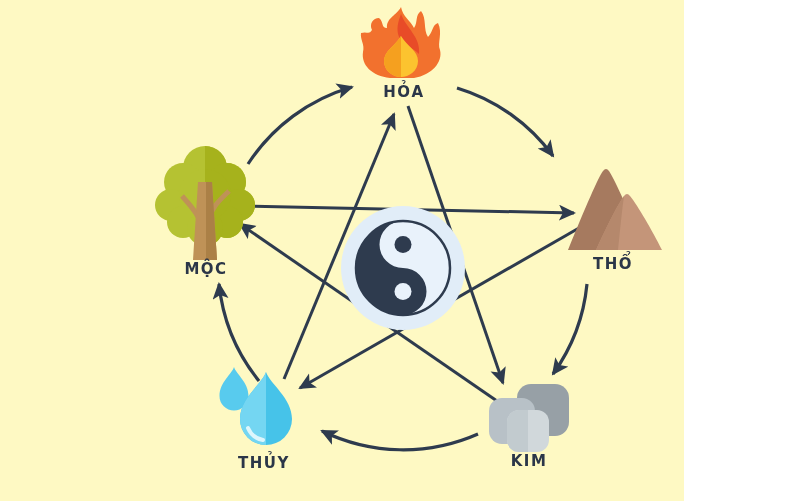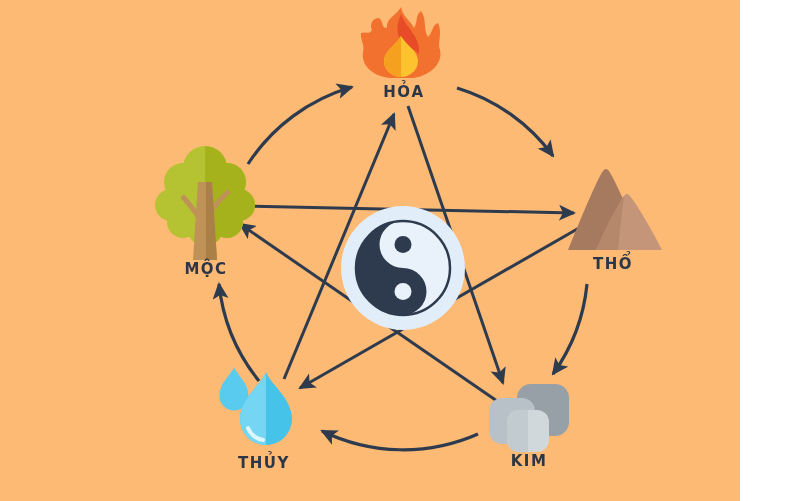--- a/index.html
+++ b/index.html
@@ -1,19 +1,19 @@
 <!DOCTYPE html>
 <html><head>
 <meta charset="utf-8">
 <style>
   html,body{margin:0;padding:0;}
   .canvas{
     position:relative;
-    width:740px;height:501px;
-    background:#fdba74;
+    width:684px;height:501px;
+    background:#fef9c3;
     overflow:hidden;
     font-family:"DejaVu Sans","Liberation Sans",sans-serif;
     text-decoration:underline;
   }
   svg{display:block;}
   text.el-label{
     font-family:"DejaVu Sans","Liberation Sans",sans-serif;
     font-size:15px;
     font-weight:bold;
     letter-spacing:1.5px;

